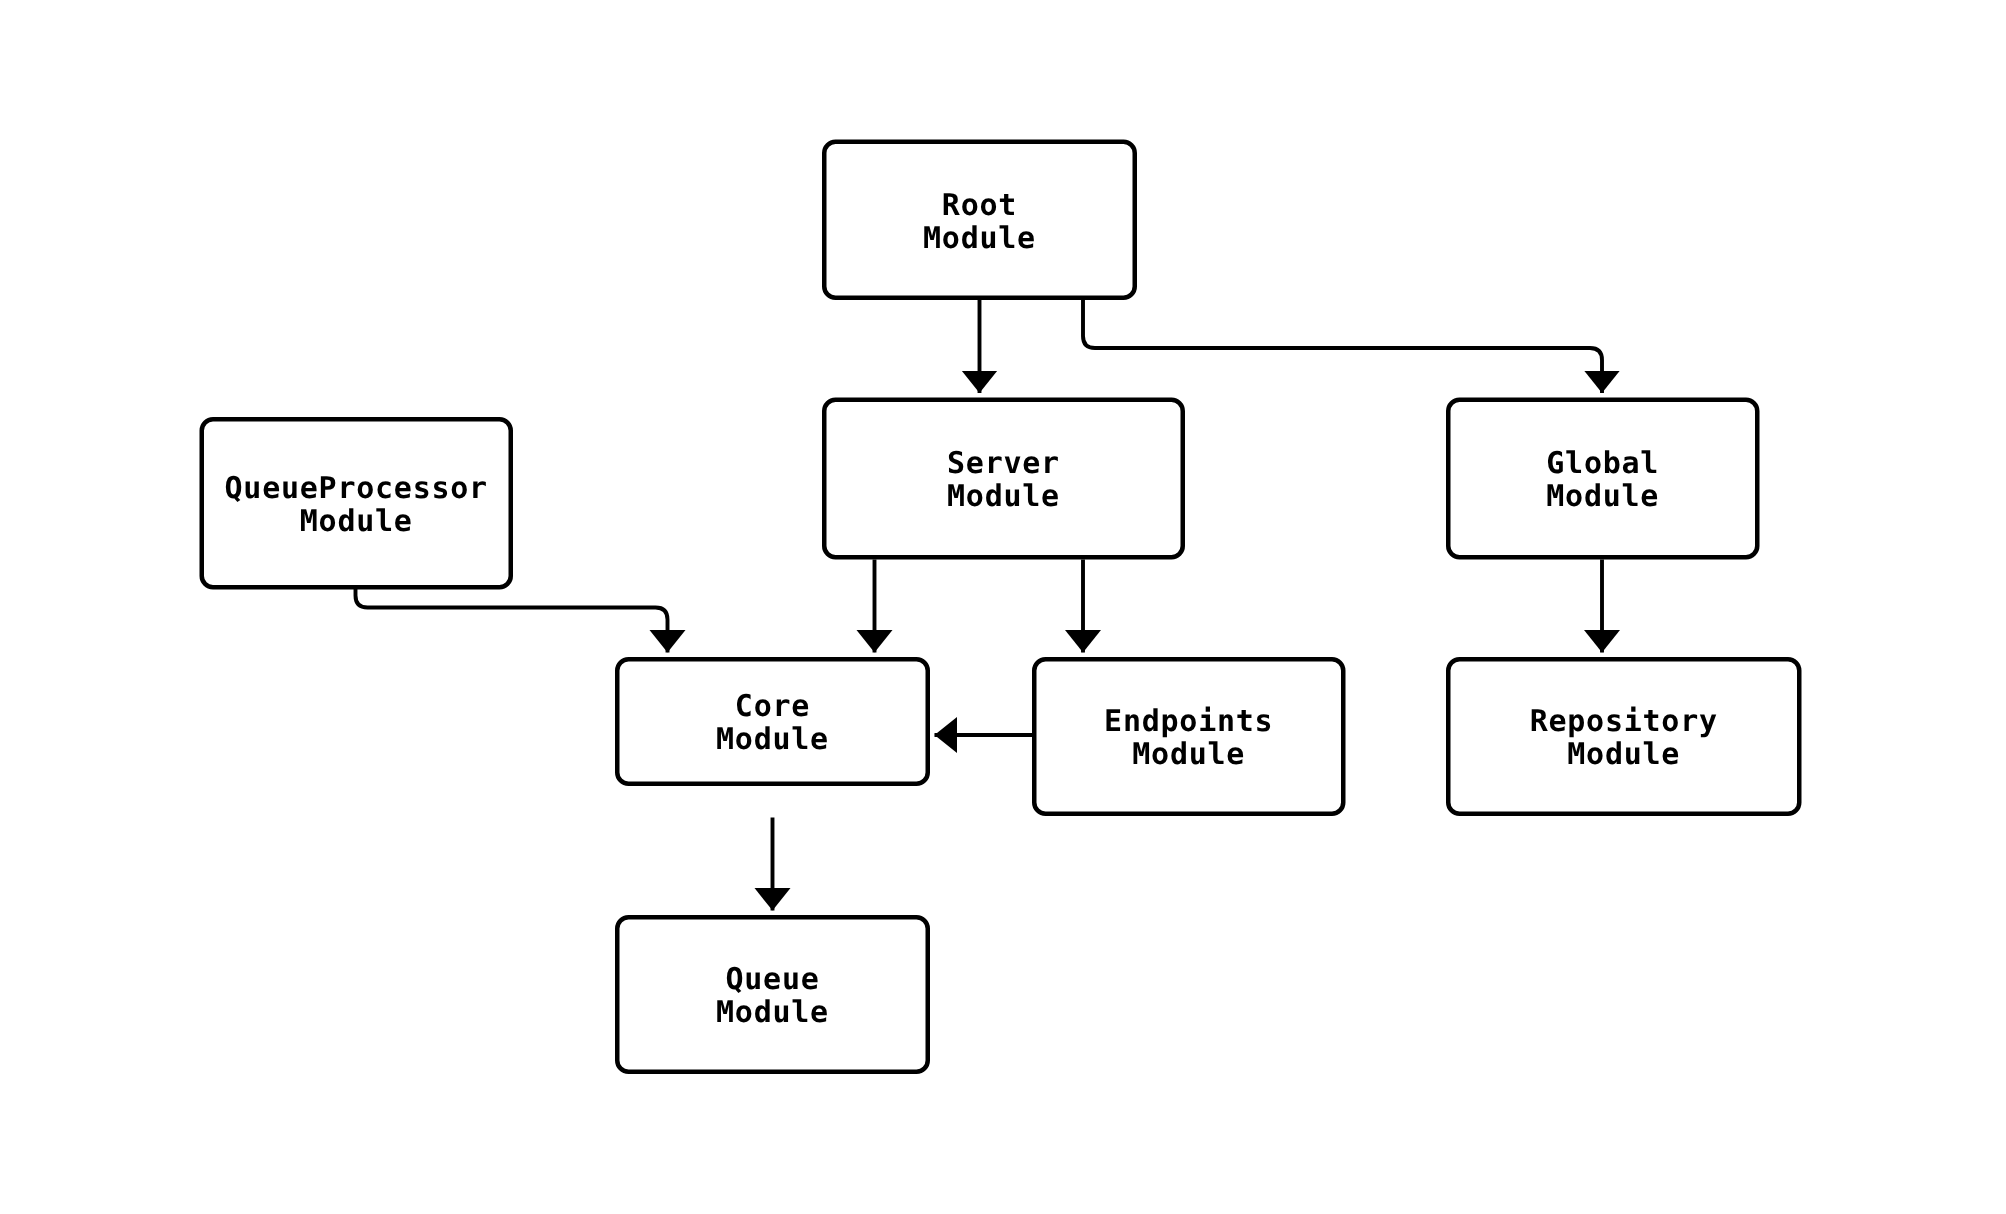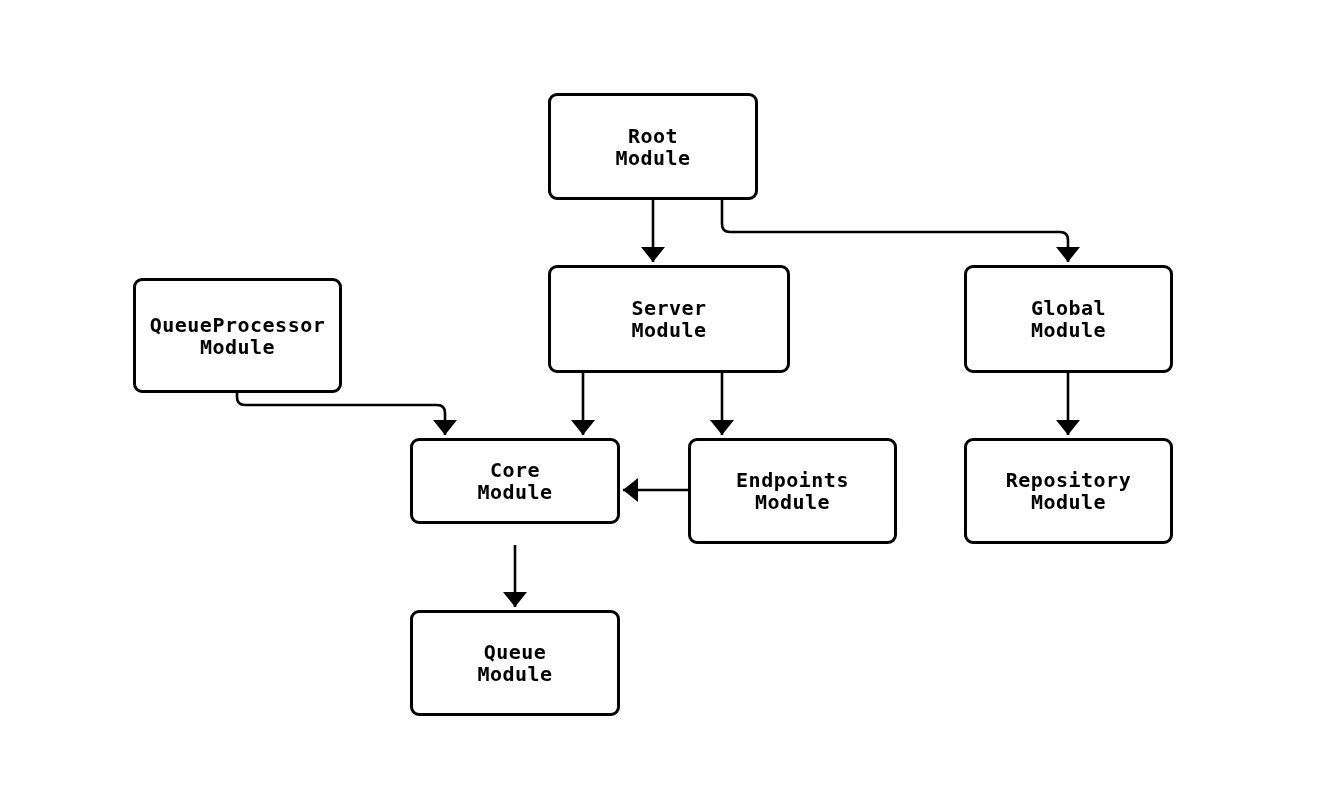--- a/index.html
+++ b/index.html
@@ -47,21 +47,21 @@
   }
   .node span { display: block; white-space: pre; }
 
   
   #node-root          { left: 548px; top:  93px; width: 210px; height: 107px; }
   #node-queueproc     { left: 133px; top: 278px; width: 209px; height: 115px; }
   #node-server        { left: 548px; top: 265px; width: 242px; height: 108px; }
   #node-global        { left: 964px; top: 265px; width: 209px; height: 108px; }
   #node-core          { left: 410px; top: 438px; width: 210px; height: 86px; }
   #node-endpoints     { left: 688px; top: 438px; width: 209px; height: 106px; }
-  #node-repository    { left: 964px; top: 438px; width: 209px; height: 106px; }
+  #node-repository    { left: 964px; top: 438px; width: 237px; height: 106px; }
   #node-queue         { left: 410px; top: 610px; width: 210px; height: 106px; text-align: right; }
 </style>
 </head>
 <body>
 
 <div id="canvas">
 
   <svg id="edges" viewBox="0 0 1337 809" xmlns="http://www.w3.org/2000/svg">
     <defs>
       <marker id="arrowhead" viewBox="0 0 16 26" markerUnits="userSpaceOnUse" markerWidth="16" markerHeight="26" refX="15" refY="13" orient="auto">

